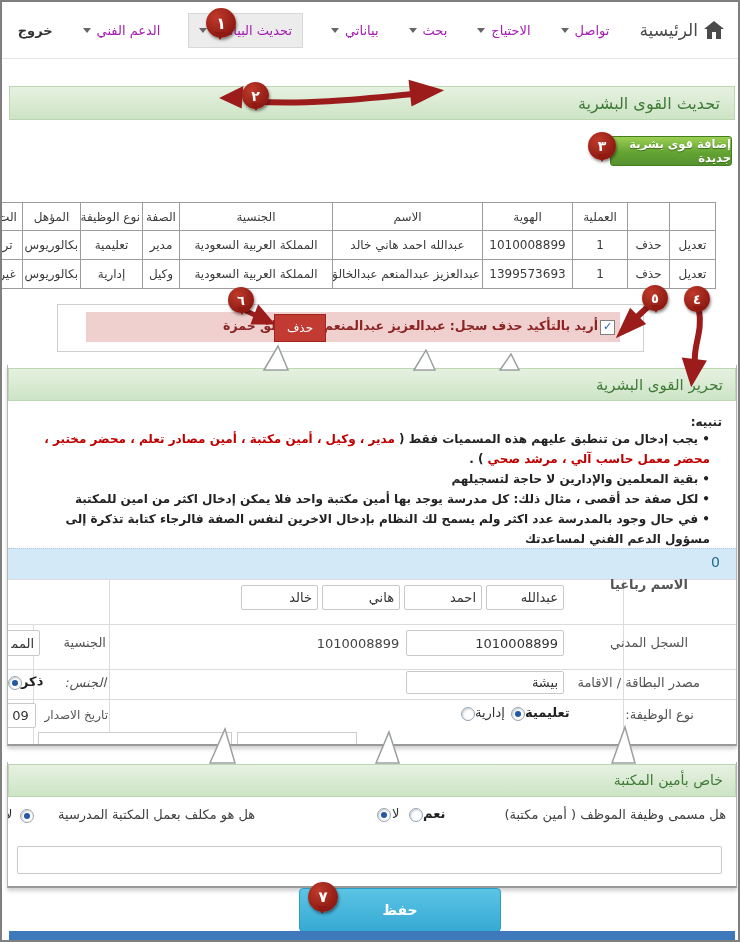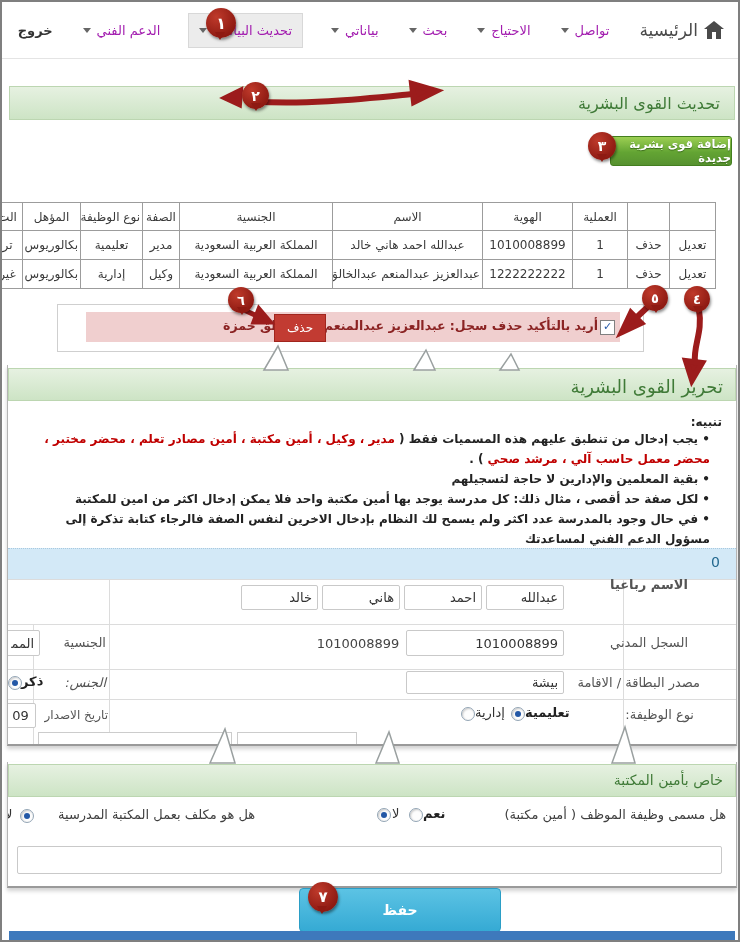--- a/index.html
+++ b/index.html
@@ -12,21 +12,21 @@
   .nav-open{background:#ececec;border:1px solid #d8d8d8;padding:9px 10px;}
   .nav-bold{font-weight:bold;color:#333;}
   .caret{width:0;height:0;border-left:4px solid transparent;border-right:4px solid transparent;border-top:5px solid #666;display:inline-block;margin-right:6px;}
   
   .dropdown{position:absolute;top:57px;left:394px;width:171px;background:#fff;border:1px solid #b3b3b3;box-shadow:-3px 4px 6px rgba(0,0,0,.28);padding:5px 0 9px 0;z-index:30;}
   .dd-item{height:27px;line-height:27px;font-size:13px;color:#333;padding-right:12px;white-space:nowrap;cursor:pointer;}
   .dd-hi{background:#e4e4e4;}
   .dd-sep{height:1px;background:#ddd;margin:7px 0;}
   
   .greenbar{background:linear-gradient(#e6f1e1,#cde4c5);border:1px solid #bcd6b1;}
-  .greenbar-text{color:#3f7a37;font-size:18px;}
+  .greenbar-text{color:#3f7a37;font-size:15px;}
   .btn-green{background:linear-gradient(#9ccf53,#63a433 55%,#579230);border:1px solid #447f1f;border-radius:3px;color:#fff;font-size:11.5px;font-weight:bold;display:flex;align-items:center;justify-content:center;text-shadow:0 1px 1px #3a6b1a;cursor:pointer;}
   
   table.grid{position:absolute;top:200px;left:-10px;width:723px;border-collapse:collapse;direction:rtl;table-layout:fixed;background:#fff;z-index:5;}
   table.grid td,table.grid th{border:1px solid #9c9c9c;font-size:12px;color:#3a3a3a;text-align:center;font-weight:normal;overflow:hidden;white-space:nowrap;padding:0 2px;}
   table.grid th{height:27px;}
   table.grid td{height:28px;}
   .lnk{color:#b5752c;cursor:pointer;}
   
   .confirm-box{position:absolute;left:55px;top:302px;width:585px;height:46px;border:1px solid #cfcfcf;background:#fff;}
   .confirm-bar{position:absolute;left:84px;top:310px;width:534px;height:30px;background:#f0cfcf;}
@@ -140,21 +140,21 @@
       <td>المملكة العربية السعودية</td>
       <td>مدير</td>
       <td>تعليمية</td>
       <td>بكالوريوس</td>
       <td>تر</td>
     </tr>
     <tr>
       <td class="lnk">تعديل</td>
       <td class="lnk">حذف</td>
       <td>1</td>
-      <td>1222222222</td>
+      <td>1399573693</td>
       <td>عبدالعزيز عبدالمنعم عبدالخالق حمزة</td>
       <td>المملكة العربية السعودية</td>
       <td>وكيل</td>
       <td>إدارية</td>
       <td>بكالوريوس</td>
       <td>غير</td>
     </tr>
   </tbody>
     </table>
 

